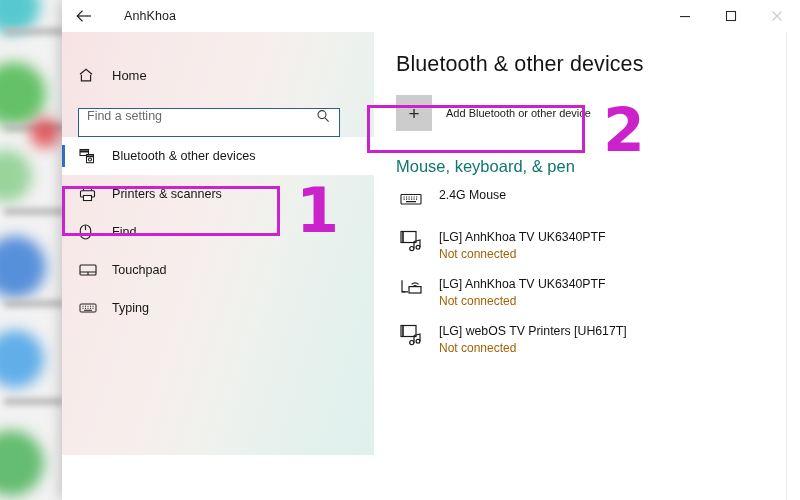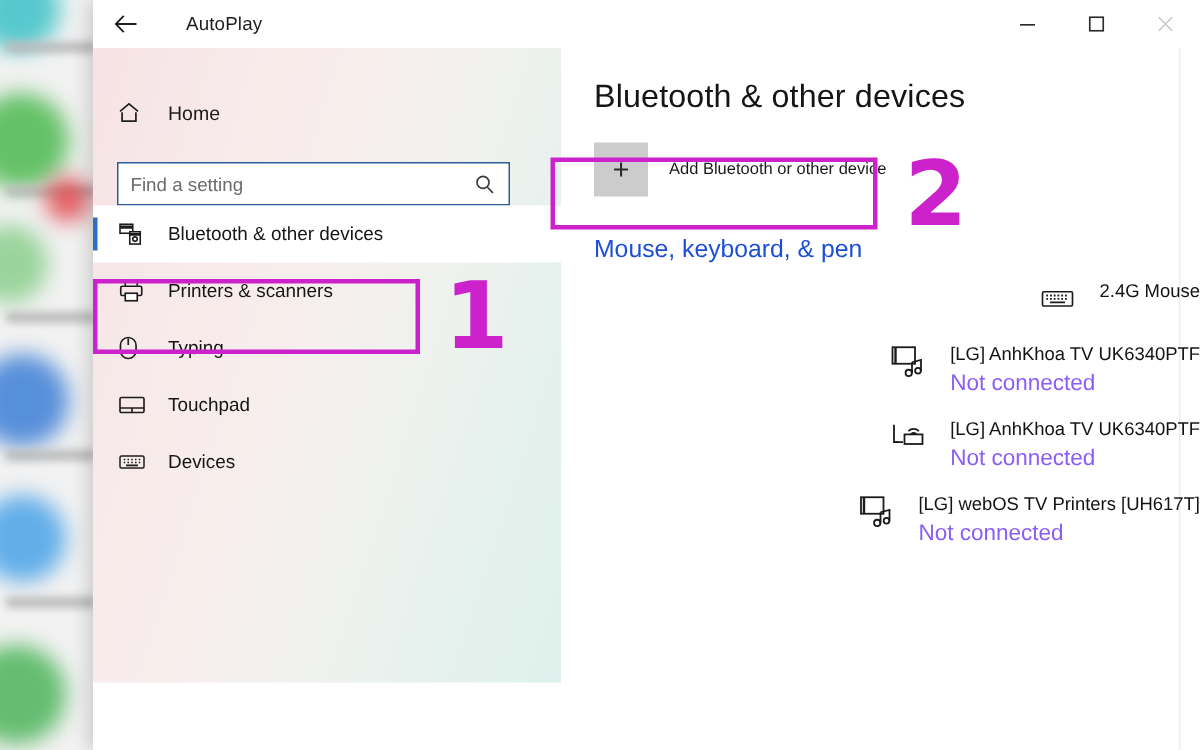--- a/index.html
+++ b/index.html
@@ -108,21 +108,21 @@
     margin-top: 24px;
   }
   .nav-home .ico { width: 30px; color:#1f1f1f; display:flex; align-items:center; }
   .nav-home .lbl { font-size: 13px; color: #1a1a1a; margin-left: 4px; }
 
   .search-wrap {
     margin: 14px 0 0 16px;
     width: 262px; height: 29px;
     background: #ffffff;
     border: 1.6px solid #2a5d96;
-    display: flex; align-items: center;
+    display: flex; align-items: flex-start;
     box-sizing: border-box;
   }
   .search-input {
     flex: 1;
     border: none; outline: none;
     background: transparent;
     font-family: "Liberation Sans", sans-serif;
     font-size: 12.5px;
     color: #333;
     padding: 0 8px;
@@ -196,44 +196,43 @@
   }
   .add-device .lbl {
     font-size: 11px;
     color: #1a1a1a;
     margin-left: 14px;
     white-space: nowrap;
   }
 
   .group-title {
     font-size: 16.5px;
-    color: #1d4ed8;
+    color: #0f766e;
     margin: 26px 0 6px 22px;
     font-weight: normal;
   }
   .device-row {
     display: flex; align-items: flex-start;
     margin: 8px 0 0 26px;
-    justify-content: flex-end;
   }
   .device-row .ico {
     width: 30px; height: 30px;
     flex: none;
     display: flex; align-items: center; justify-content: flex-start;
     color: #1b1b1b;
   }
   .device-txt { margin-left: 9px; padding-top: 1px; }
   .device-name {
     font-size: 12.3px;
     color: #131313;
     white-space: nowrap;
   }
   .device-status {
-    font-size: 15px;
-    color: #8b5cf6;
+    font-size: 12px;
+    color: #a16207;
     margin-top: 2px;
   }
   .other-list .device-row { margin-top: 12px; }
 
   .content-edge {
     position: absolute;
     right: 13px; top: 0;
     width: 1px; height: 468px;
     background: rgba(0,0,0,.07);
   }
@@ -283,21 +282,21 @@
 
   <div class="window">
 
     <div class="titlebar">
       <div class="back-btn">
         <svg width="16" height="14" viewBox="0 0 16 14" fill="none" stroke="currentColor" stroke-width="1.2">
           <path d="M15 7H1.5"></path>
             <path d="M6.5 1.6 1.2 7l5.3 5.4"></path>
         </svg>
       </div>
-      <div class="app-title">AutoPlay</div>
+      <div class="app-title">AnhKhoa</div>
       <div class="win-buttons">
         <div class="win-btn">
           <svg width="12" height="12" viewBox="0 0 12 12">
               <rect x="1" y="6" width="10" height="1.1" fill="currentColor"></rect>
             </svg>
         </div>
         <div class="win-btn">
           <svg width="12" height="12" viewBox="0 0 12 12" fill="none" stroke="currentColor" stroke-width="1.1">
               <rect x="1.5" y="1.5" width="9" height="9"></rect>
             </svg>
@@ -359,41 +358,41 @@
           <span class="lbl">Printers &amp; scanners</span>
         </div>
 
         <div class="nav-item">
           <span class="ico">
             <svg width="13" height="16" viewBox="0 0 13 16" fill="none" stroke="currentColor" stroke-width="1.1">
               <rect x="1.3" y="1" width="10.4" height="14" rx="5.2"></rect>
                 <path d="M6.5 1.6v4.4"></path>
             </svg>
           </span>
-          <span class="lbl">Typing</span>
+          <span class="lbl">Find</span>
         </div>
 
         <div class="nav-item">
           <span class="ico">
             <svg width="18" height="14" viewBox="0 0 18 14" fill="none" stroke="currentColor" stroke-width="1.1">
               <rect x="1" y="2" width="16" height="10" rx="1"></rect>
                 <path d="M1 9h16M9 9v3"></path>
             </svg>
           </span>
           <span class="lbl">Touchpad</span>
         </div>
 
         <div class="nav-item">
           <span class="ico">
             <svg width="18" height="12" viewBox="0 0 18 12" fill="none" stroke="currentColor" stroke-width="1">
               <rect x="1" y="2" width="16" height="8" rx="1"></rect>
               <path d="M3.5 4.3h1M6 4.3h1M8.5 4.3h1M11 4.3h1M13.5 4.3h1M3.5 6.3h1M6 6.3h1M8.5 6.3h1M11 6.3h1M13.5 6.3h1M5 8.2h8" stroke-width="1.1"></path>
             </svg>
           </span>
-          <span class="lbl">Devices</span>
+          <span class="lbl">Typing</span>
         </div>
 
 
 
       </div>
     </div>
 
     <div class="content">
 
       <div class="page-title">Bluetooth &amp; other devices</div>

